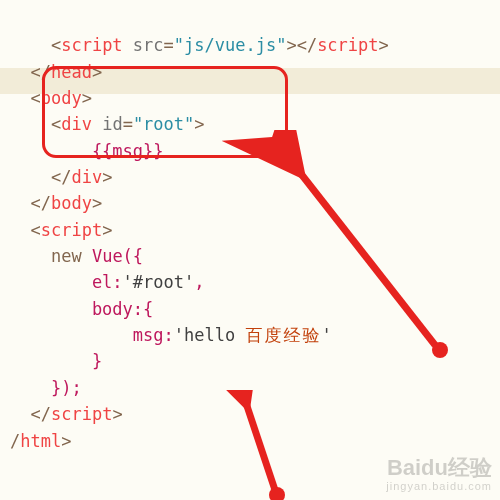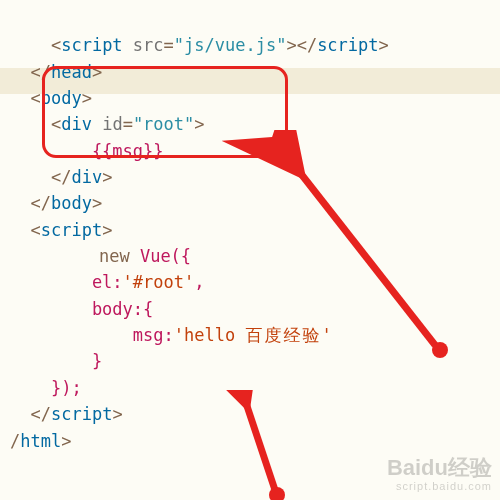--- a/index.html
+++ b/index.html
@@ -11,27 +11,27 @@
     font-family: Consolas, Monaco, monospace;
     font-size: 17px;
     line-height: 1.55;
     position: relative;
     overflow: hidden;
   }
   .code {
     padding: 6px 0 0 10px;
     white-space: pre;
   }
-  .tag    { color: #0369a1; }
+  .tag    { color: #ef4444; }
   .attr   { color: #737373; }
   .string { color: #2b8da4; }
   .punct  { color: #82664e; }
   .plain  { color: #be185d; }
-  .kw     { color: #82664e; margin-left: 48px; }
-  .str2   { color: #c2410c; }
+  .kw     { color: #82664e; }
+  .str2   { color: #404040; }
   .chinese{ color: #c2410c; letter-spacing: 2px; }
 
   .box {
     position: absolute;
     left: 42px;
     top: 66px;
     width: 240px;
     height: 86px;
     border: 3px solid #e6231f;
     border-radius: 14px;
@@ -114,14 +114,14 @@
     <marker id="ah2" markerWidth="12" markerHeight="12" refX="2" refY="6" orient="auto">
       <path d="M12,0 L0,6 L12,12 L8,6 Z" fill="#e6231f"></path>
     </marker>
   </defs>
   <line x1="85" y1="100" x2="55" y2="10" stroke="#e6231f" stroke-width="7" marker-end="url(#ah2)"></line>
   <circle cx="87" cy="105" r="8" fill="#e6231f"></circle>
 </svg>
 
 <div class="watermark">
   <div class="brand">Baidu经验</div>
-  <div class="sub">script.baidu.com</div>
+  <div class="sub">jingyan.baidu.com</div>
 </div>
 
 </body></html>

